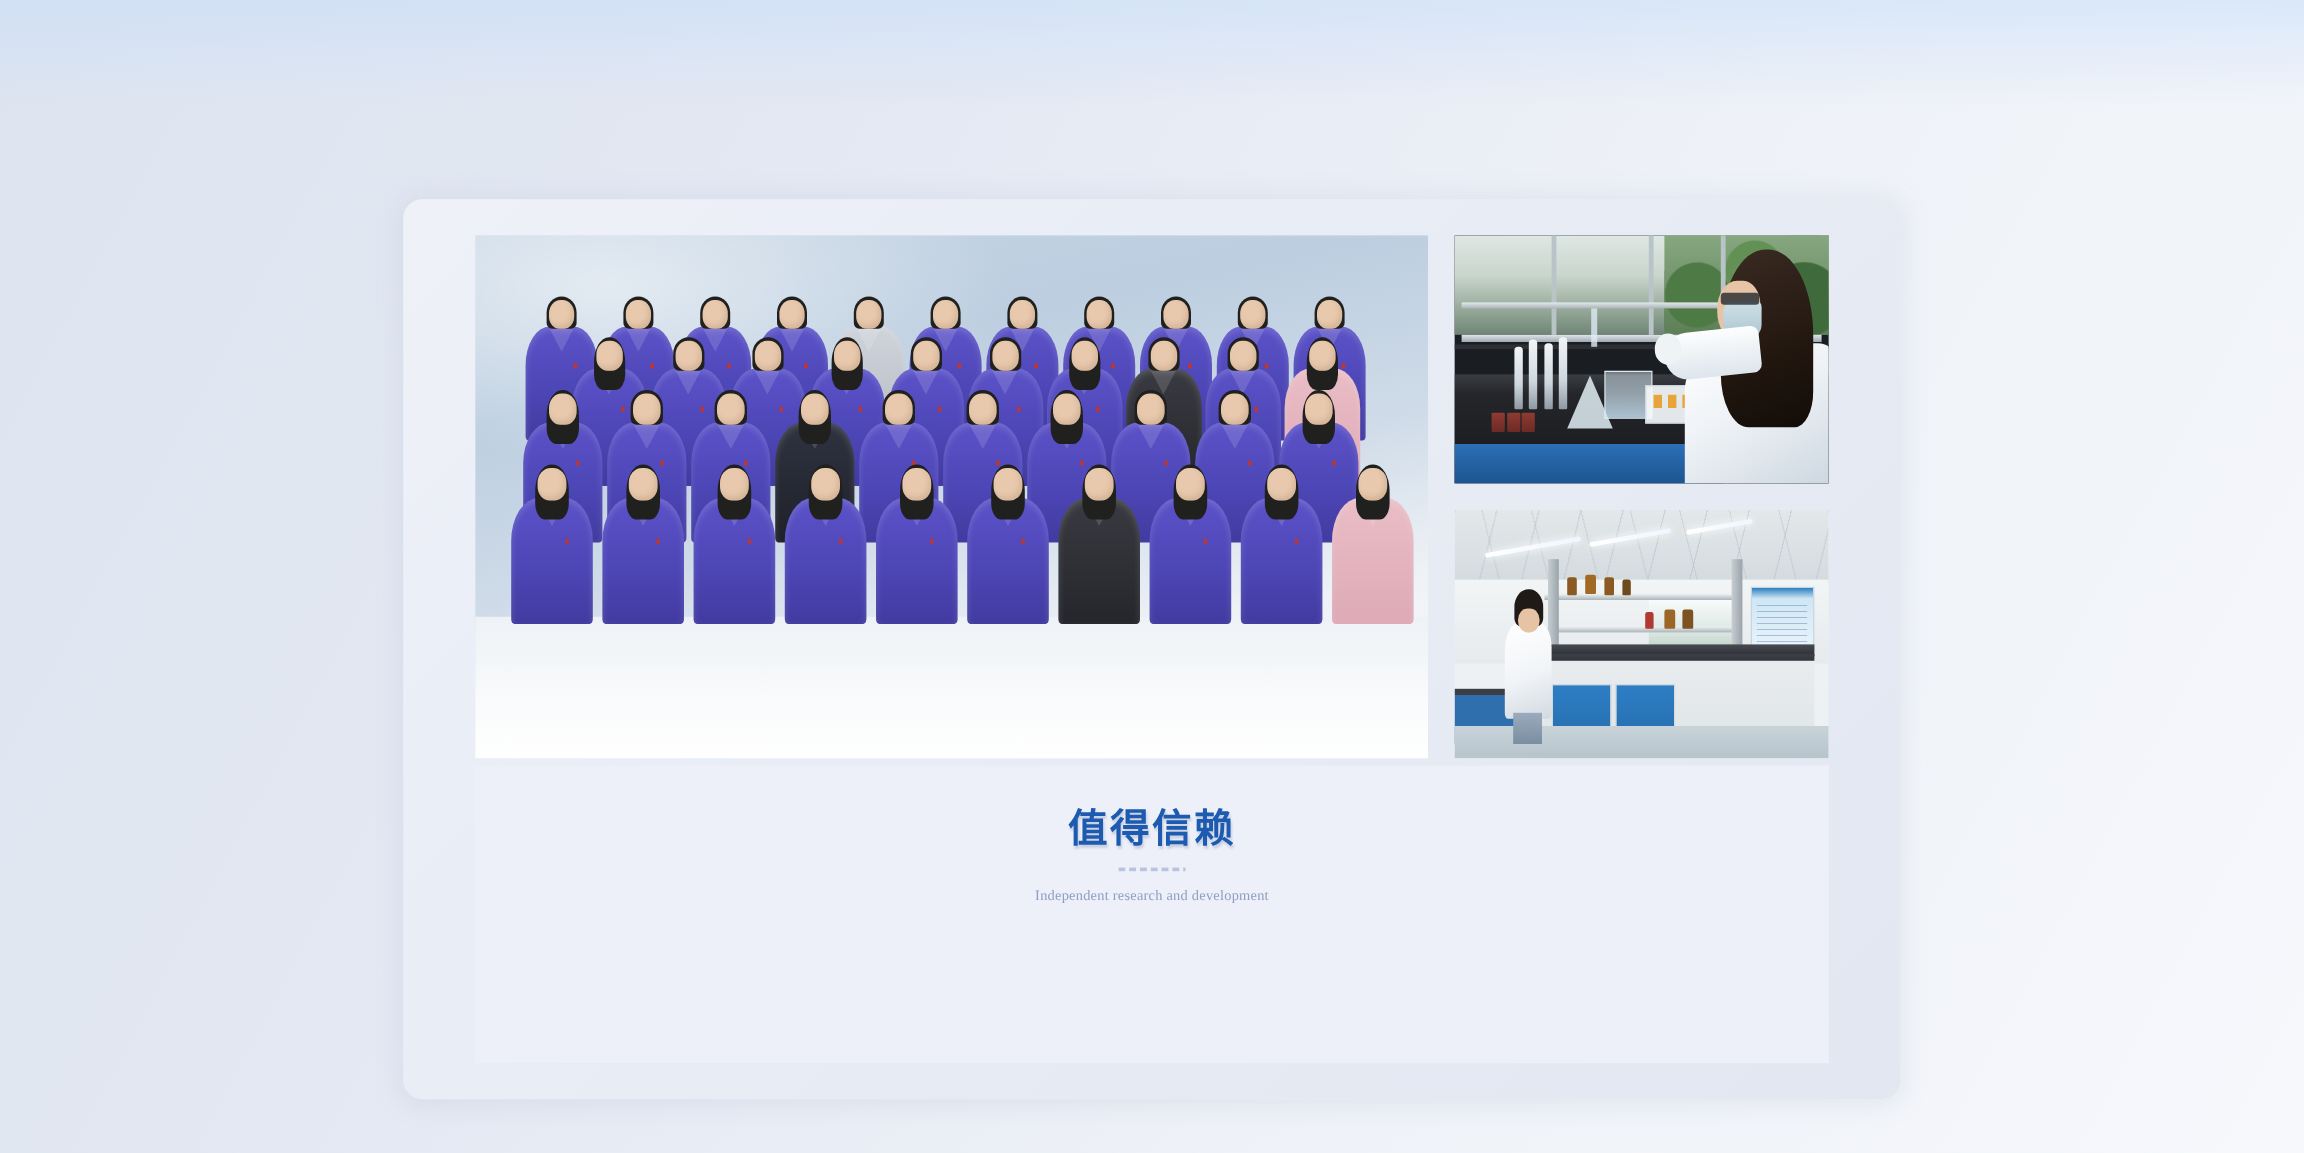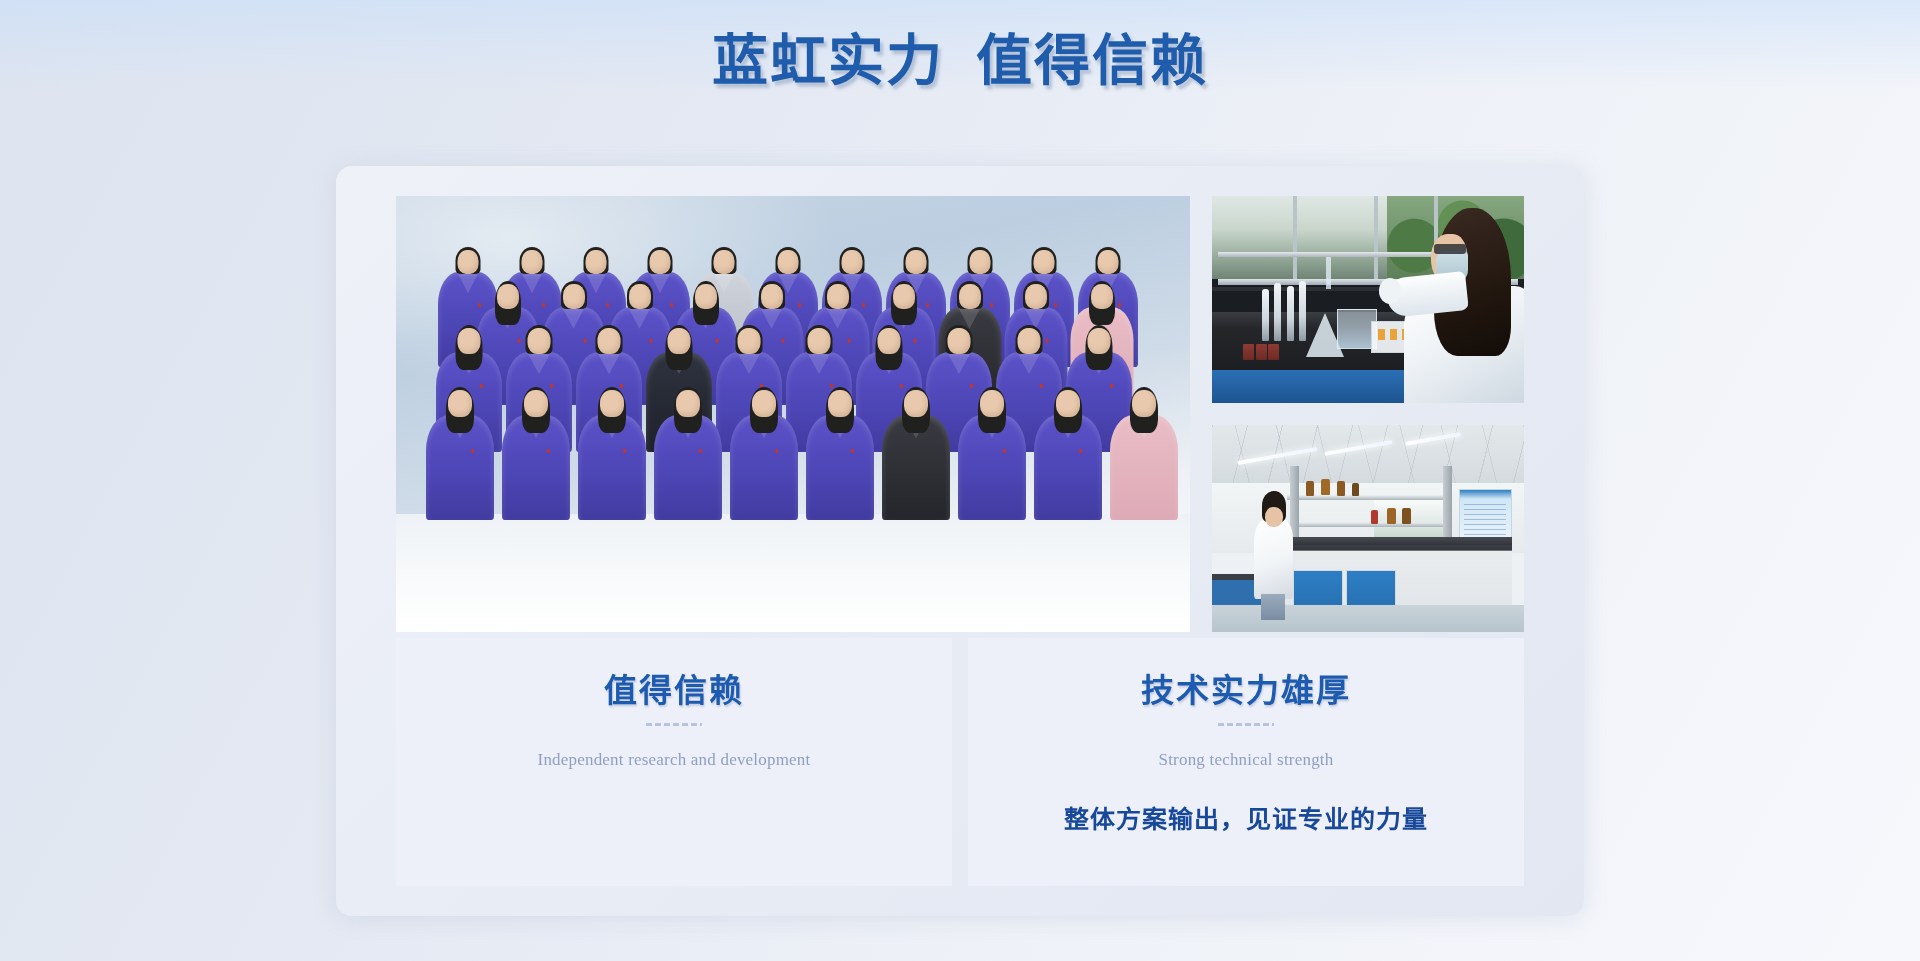--- a/index.html
+++ b/index.html
@@ -317,42 +317,41 @@
     color:#1d5bb0;
     text-shadow:1px 2px 2px rgba(150,165,195,.45);
   }
   .card-divider {
     width:56px; height:3px; margin:11px auto 0;
     background-image:linear-gradient(90deg,#b8c4dd 0 62%,transparent 62% 100%);
     background-size:9px 3px;
     background-repeat:repeat-x;
   }
   .card-sub {
-    margin-top:24px;
+    margin-top:13px;
     font-family:"Liberation Serif", serif;
-    font-size:17px;
+    font-size:12px;
     color:#8e9fc4;
     letter-spacing:.2px;
   }
   .card-body {
     margin-top:31px;
     font-family:"Liberation Serif", serif;
     font-weight:700;
     font-size:25px;
     line-height:1.48;
     letter-spacing:1px;
     color:#18489a;
     white-space:pre-line;
   }
 </style>
 </head>
 <body>
 
 <div class="header">
-  <h1 class="page-title">蓝虹实力  值得信赖</h1>
 </div>
 
 <div class="panel">
 
   <div class="media-grid">
 
     <div class="media-main">
       <div class="group-photo">
         <div class="floor"></div>
         <div class="crowd" id="crowd">
@@ -763,21 +762,15 @@
   </div>
 
   <div class="cards">
 
     <div class="card">
       <div class="card-title">值得信赖</div>
       <div class="card-divider"></div>
       <div class="card-sub">Independent research and development</div>
     </div>
 
-    <div class="card">
-      <div class="card-title">技术实力雄厚</div>
-      <div class="card-divider"></div>
-      <div class="card-sub">Strong technical strength</div>
-      <div class="card-body">整体方案输出，见证专业的力量</div>
-    </div>
 
   </div>
 </div>
 
 </body></html>

